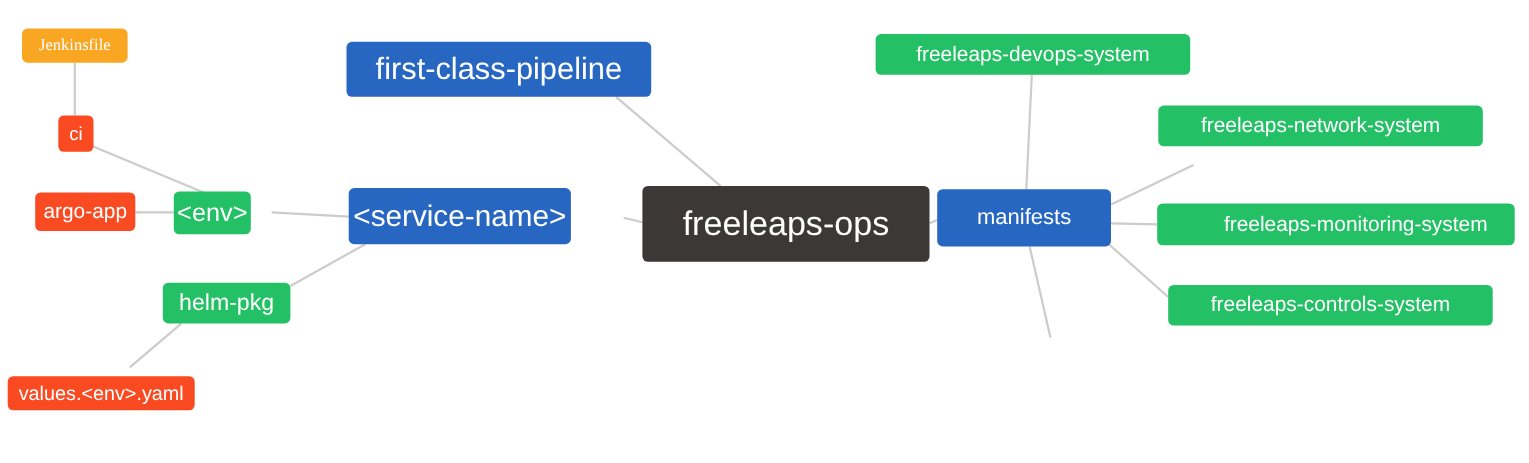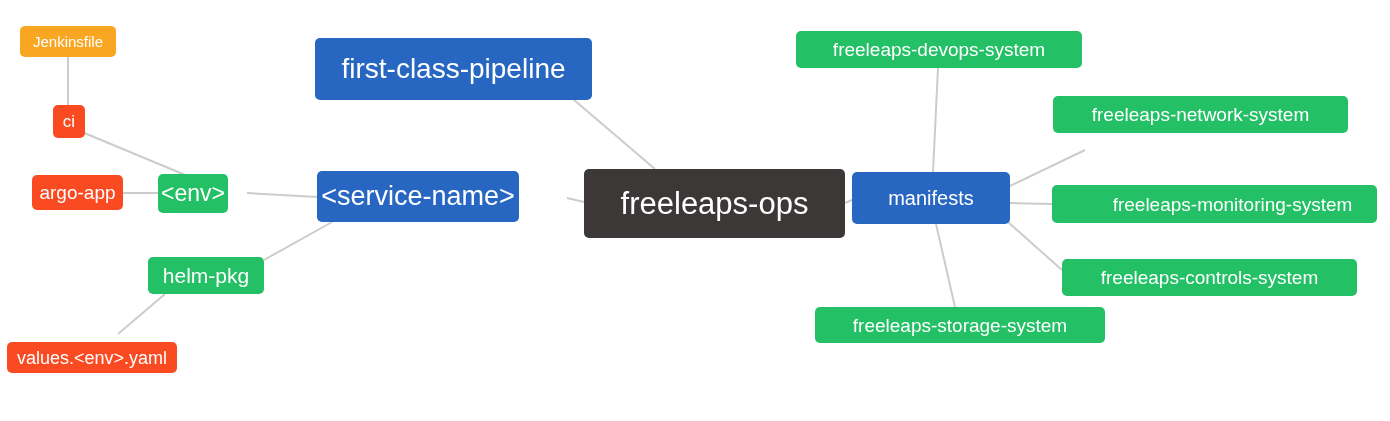--- a/index.html
+++ b/index.html
@@ -15,34 +15,34 @@
   .node{
     position:absolute;
     display:flex;align-items:center;justify-content:center;
     color:#ffffff;
     border-radius:5px;
     white-space:nowrap;
     cursor:pointer;
     box-sizing:border-box;
     line-height:1;
   }
-  .c-orange{background:#f9a723;}
+  .c-orange{background:#f9a723;font-family:Liberation Serif, serif;}
   .c-red{background:#fa4a21;}
   .c-green{background:#23c065;}
   .c-blue{background:#2767c1;}
   .c-dark{background:#3b3837;}
 
   .n-jenkinsfile{left:20px;top:26px;width:96px;height:31px;font-size:15px;}
   .n-ci{left:53px;top:105px;width:32px;height:33px;font-size:17px;}
   .n-argo-app{left:32px;top:175px;width:91px;height:35px;font-size:19px;}
   .n-env{left:158px;top:174px;width:70px;height:39px;font-size:23px;}
   .n-helm-pkg{left:148px;top:257px;width:116px;height:37px;font-size:21px;}
   .n-values-env-yaml{left:7px;top:342px;width:170px;height:31px;font-size:18px;}
   .n-service-name{left:317px;top:171px;width:202px;height:51px;font-size:27px;}
-  .n-first-class-pipeline{left:315px;top:38px;width:277px;height:62px;font-size:28px;}
+  .n-first-class-pipeline{left:315px;top:38px;width:277px;height:50px;font-size:28px;}
   .n-freeleaps-ops{left:584px;top:169px;width:261px;height:69px;font-size:31px;}
   .n-manifests{left:852px;top:172px;width:158px;height:52px;font-size:20px;}
   .n-devops{left:796px;top:31px;width:286px;height:37px;font-size:19px;}
   .n-network{left:1053px;top:96px;width:295px;height:37px;font-size:19px;}
   .n-monitoring{left:1052px;top:185px;width:325px;height:38px;font-size:19px;padding-left:36px;}
   .n-controls{left:1062px;top:259px;width:295px;height:37px;font-size:19px;}
   .n-storage{left:815px;top:307px;width:290px;height:36px;font-size:19px;}
 </style>
 </head>
 <body>
@@ -73,15 +73,14 @@
   <div class="node c-green n-helm-pkg">helm-pkg</div>
   <div class="node c-red n-values-env-yaml">values.&lt;env&gt;.yaml</div>
   <div class="node c-blue n-service-name">&lt;service-name&gt;</div>
   <div class="node c-blue n-first-class-pipeline">first-class-pipeline</div>
   <div class="node c-dark n-freeleaps-ops">freeleaps-ops</div>
   <div class="node c-blue n-manifests">manifests</div>
   <div class="node c-green n-devops">freeleaps-devops-system</div>
   <div class="node c-green n-network">freeleaps-network-system</div>
   <div class="node c-green n-monitoring">freeleaps-monitoring-system</div>
   <div class="node c-green n-controls">freeleaps-controls-system</div>
-  <div class="node c-green n-storage">freeleaps-storage-system</div>
 
 </div>
 
 </body></html>

